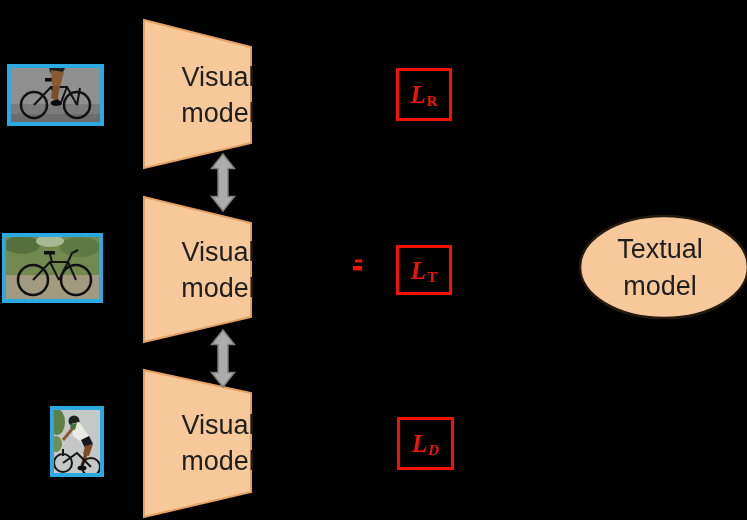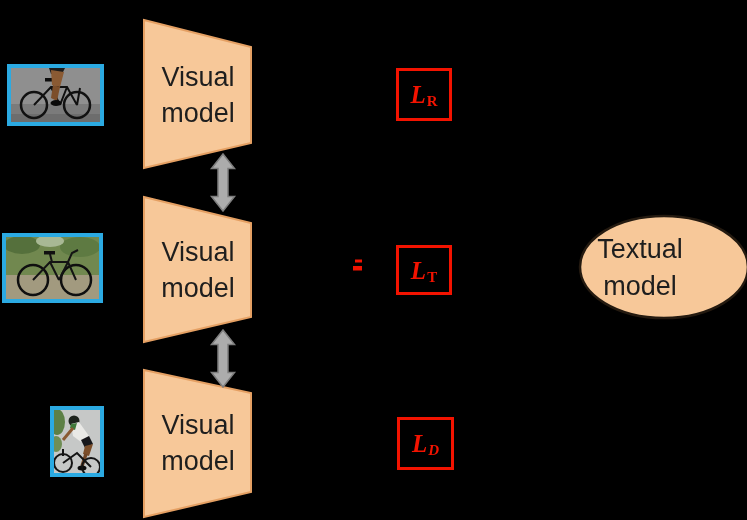--- a/index.html
+++ b/index.html
@@ -4,21 +4,21 @@
 <style>
   html,body{margin:0;padding:0;}
   body{
     width:747px;height:520px;position:relative;overflow:hidden;
     background:#000;font-family:"Liberation Sans",sans-serif;
   }
   .layer{position:absolute;left:0;top:0;}
   .photo{position:absolute;}
   .vm-label,.tm-label{
     position:absolute;text-align:center;color:#1e1e1e;
-    font-size:27px;line-height:36px;letter-spacing:0px;
+    font-size:27px;line-height:36px;letter-spacing:0px;margin-left:20px;
   }
   .vm-label{width:108px;left:144px;}
   .tm-label{width:168px;left:556px;top:231px;line-height:37px;}
   .vm-label span,.tm-label span{display:block;}
   .loss-box{
     position:absolute;box-sizing:border-box;border:3px solid #f31300;
     display:flex;align-items:center;justify-content:center;
     color:#f31300;font-family:"Liberation Serif",serif;background:transparent;
   }
   .loss-sym{font-style:italic;font-weight:bold;font-size:25px;line-height:1;}

